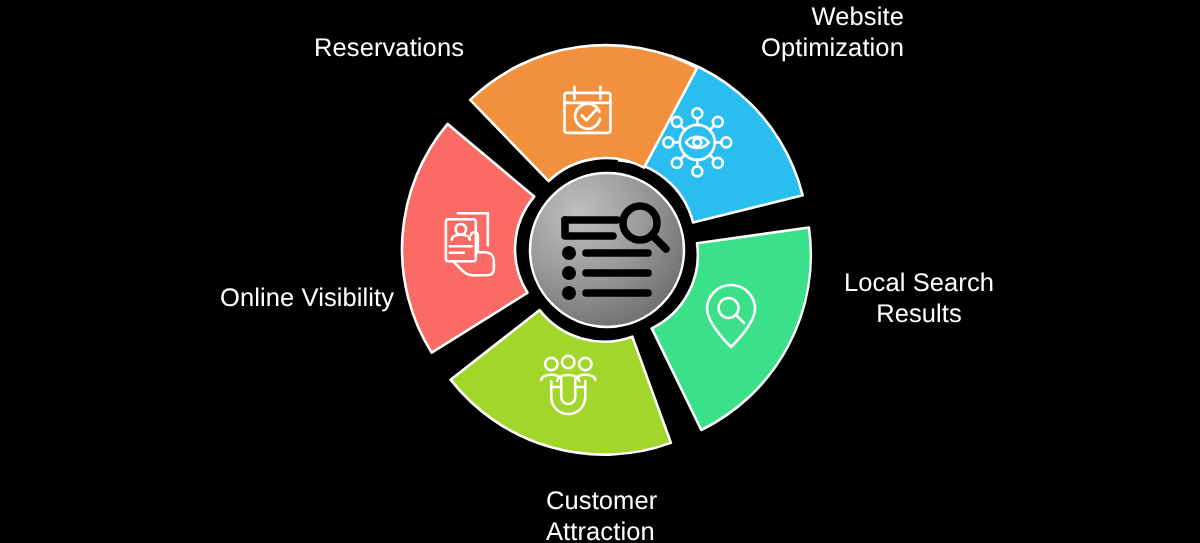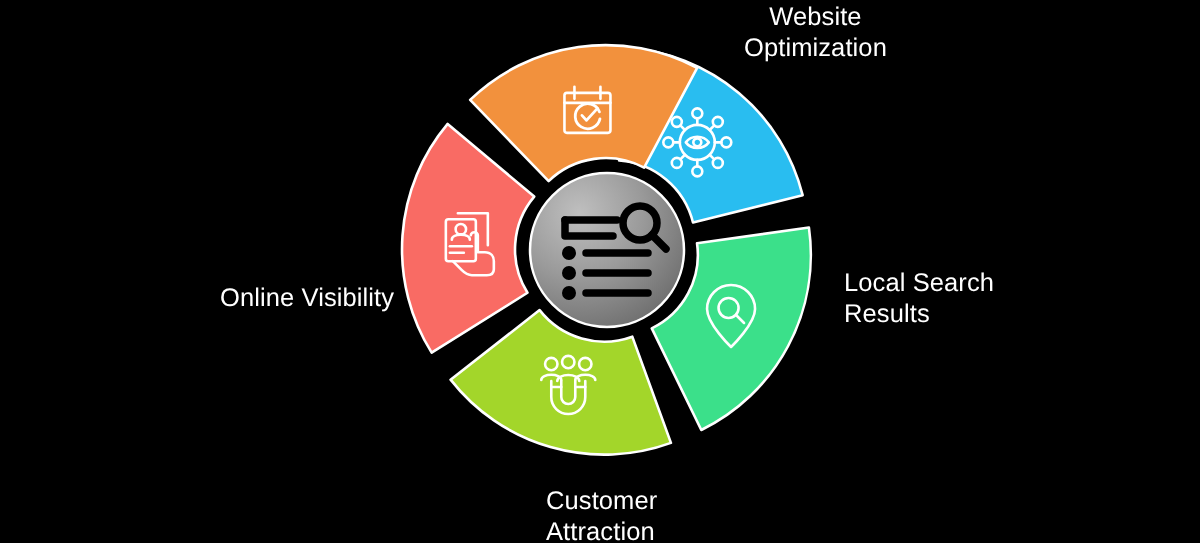--- a/index.html
+++ b/index.html
@@ -41,28 +41,28 @@
     letter-spacing: 0.1px;
     white-space: pre-line;
     text-rendering: geometricPrecision;
   }
   #label-reservations {
     left: 314px;
     top: 33px;
     text-align: left;
   }
   #label-website-optimization {
-    left: 744px;
+    left: 761px;
     top: 2px;
-    text-align: center;
+    text-align: right;
   }
   #label-local-search-results {
     left: 844px;
     top: 268px;
-    text-align: left;
+    text-align: center;
   }
   #label-customer-attraction {
     left: 546px;
     top: 486px;
     text-align: left;
   }
   #label-online-visibility {
     left: 194px;
     top: 283px;
     text-align: left;
@@ -177,20 +177,21 @@
           <path d="M -21 3 L 41 3"></path>
           <circle cx="-38" cy="23" r="4.5" fill="#000000" stroke-width="5"></circle>
           <path d="M -21 23 L 41 23"></path>
           <circle cx="-38" cy="43" r="4.5" fill="#000000" stroke-width="5"></circle>
           <path d="M -21 43 L 41 43"></path>
         </g>
       </g>
     </g>
   </svg>
 
+  <div class="label" id="label-reservations">Reservations</div>
 
   <div class="label" id="label-website-optimization">Website
 Optimization</div>
 
   <div class="label" id="label-local-search-results">Local Search
 Results</div>
 
   <div class="label" id="label-customer-attraction">Customer
 Attraction</div>
 

